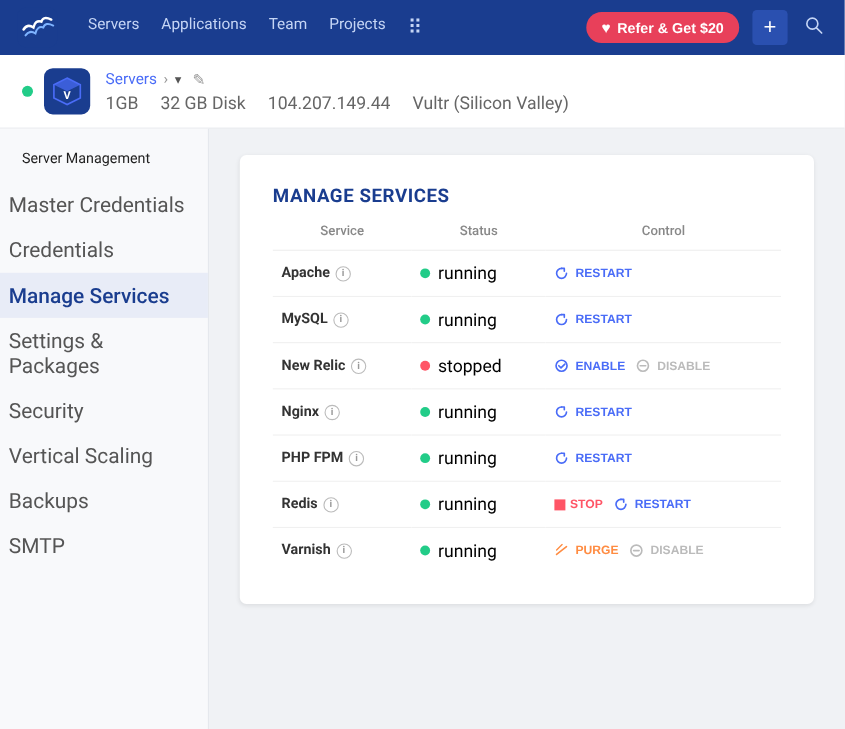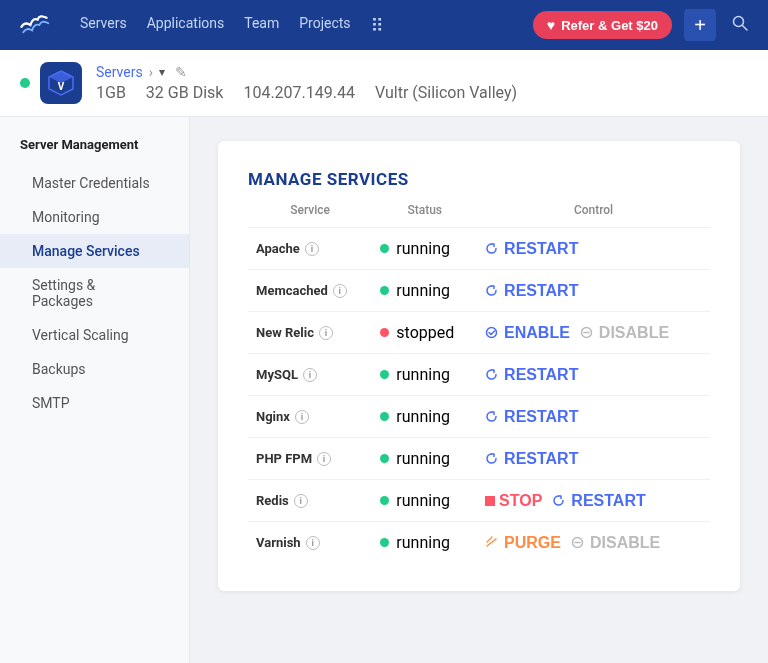--- a/index.html
+++ b/index.html
@@ -80,25 +80,25 @@
     .main-layout {
       display: flex; min-height: 580px;
     }
 
     
     .sidebar {
       width: 190px; background: #f8f9fb; padding: 20px 0;
       border-right: 1px solid #e5e8ed; flex-shrink: 0;
     }
     .sidebar-title {
-      font-size: 13px; font-weight: 700; color: #222;
+      font-size: 13px; font-weight: 400; color: #222;
       padding: 0 20px 14px 20px;
     }
     .sidebar-item {
-      padding: 9px 32px; font-size: 14px; color: #555;
+      padding: 9px 8px; font-size: 19px; color: #555;
       cursor: pointer;
     }
     .sidebar-item.active {
       background: #e8ecf7; color: #1a3d8f; font-weight: 500;
     }
 
     
     .content {
       flex: 1; padding: 24px 28px;
     }
@@ -135,21 +135,21 @@
       font-size: 9px; color: #999; cursor: pointer; flex-shrink: 0;
     }
 
     .status-cell { display: flex; align-items: center; gap: 7px; font-size: 16px; }
     .status-dot-green { width: 9px; height: 9px; border-radius: 50%; background: #22cc88; flex-shrink: 0; }
     .status-dot-red { width: 9px; height: 9px; border-radius: 50%; background: #ff5566; flex-shrink: 0; }
 
     .control-cell { display: flex; align-items: center; gap: 10px; flex-wrap: wrap; }
     .ctrl-btn {
       display: flex; align-items: center; gap: 4px;
-      font-size: 16px; font-weight: 600; cursor: pointer;
+      font-size: 11px; font-weight: 600; cursor: pointer;
       border: none; background: transparent; padding: 0;
     }
     .ctrl-restart { color: #4a6cf7; }
     .ctrl-enable { color: #4a6cf7; }
     .ctrl-disable { color: #bbb; }
     .ctrl-stop { color: #ff5566; }
     .ctrl-purge { color: #ff8c42; }
     .stop-icon-sq {
       width: 10px; height: 10px; background: #ff5566; display: inline-block;
     }
@@ -210,23 +210,24 @@
       <span>Vultr (Silicon Valley)</span>
     </div>
   </div>
 </div>
 
 <div class="main-layout">
 
   <aside class="sidebar">
     <div class="sidebar-title">Server Management</div>
     <div class="sidebar-item">Master Credentials</div>
-    <div class="sidebar-item">Monitoring</div>
+    <div class="sidebar-item">Credentials</div>
     <div class="sidebar-item active">Manage Services</div>
     <div class="sidebar-item">Settings &amp; Packages</div>
+    <div class="sidebar-item">Security</div>
     <div class="sidebar-item">Vertical Scaling</div>
     <div class="sidebar-item">Backups</div>
     <div class="sidebar-item">SMTP</div>
   </aside>
 
   <main class="content">
     <div class="content-card">
       <div class="content-title">MANAGE SERVICES</div>
 
       <table class="services-table">
@@ -260,21 +261,21 @@
           <polyline points="6.5,2 9,2 9,4.5" stroke="#4a6cf7" stroke-width="1.5" stroke-linecap="round" stroke-linejoin="round"></polyline>
         </svg>
         RESTART
       </button>
                 </div>
               </td>
             </tr>
             <tr>
               <td>
                 <div class="service-name">
-    <span>Memcached</span>
+    <span>MySQL</span>
     <span class="info-icon">i</span>
   </div>
               </td>
               <td>
                 <div class="status-cell">
     <span class="status-dot-green"></span>
     <span>running</span>
   </div>
               </td>
               <td>
@@ -310,45 +311,20 @@
           <path d="M4 6.5 L6 8.5 L9.5 5" stroke="#4a6cf7" stroke-width="1.5" stroke-linecap="round" stroke-linejoin="round"></path>
         </svg>
         ENABLE
       </button>
                   <button class="ctrl-btn ctrl-disable">
         <svg width="13" height="13" viewBox="0 0 13 13" fill="none" style="margin-right:2px">
           <circle cx="6.5" cy="6.5" r="5" stroke="#bbb" stroke-width="1.5"></circle>
           <line x1="4" y1="6.5" x2="9" y2="6.5" stroke="#bbb" stroke-width="1.5" stroke-linecap="round"></line>
         </svg>
         DISABLE
-      </button>
-                </div>
-              </td>
-            </tr>
-            <tr>
-              <td>
-                <div class="service-name">
-    <span>MySQL</span>
-    <span class="info-icon">i</span>
-  </div>
-              </td>
-              <td>
-                <div class="status-cell">
-    <span class="status-dot-green"></span>
-    <span>running</span>
-  </div>
-              </td>
-              <td>
-                <div class="control-cell">
-                  <button class="ctrl-btn ctrl-restart">
-        <svg width="13" height="13" viewBox="0 0 13 13" fill="none" style="margin-right:2px">
-          <path d="M11 6.5A4.5 4.5 0 1 1 6.5 2" stroke="#4a6cf7" stroke-width="1.5" stroke-linecap="round"></path>
-          <polyline points="6.5,2 9,2 9,4.5" stroke="#4a6cf7" stroke-width="1.5" stroke-linecap="round" stroke-linejoin="round"></polyline>
-        </svg>
-        RESTART
       </button>
                 </div>
               </td>
             </tr>
             <tr>
               <td>
                 <div class="service-name">
     <span>Nginx</span>
     <span class="info-icon">i</span>
   </div>

